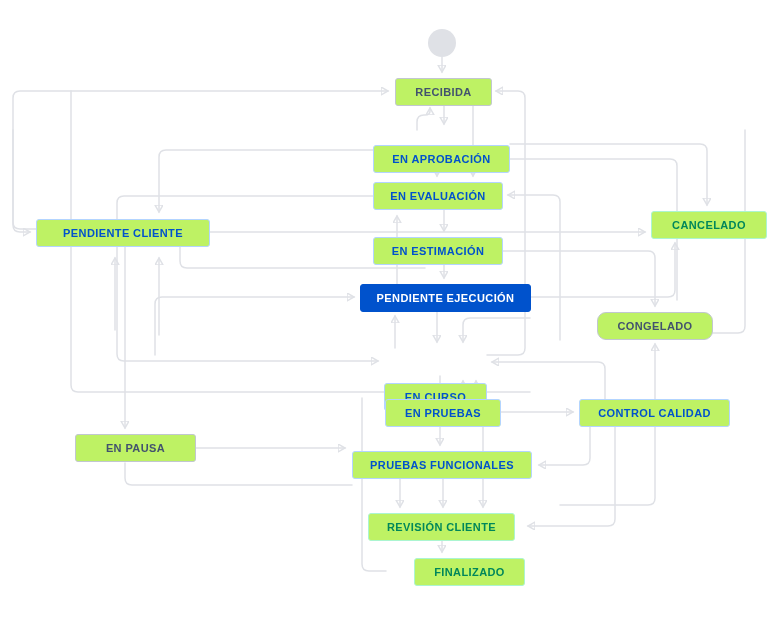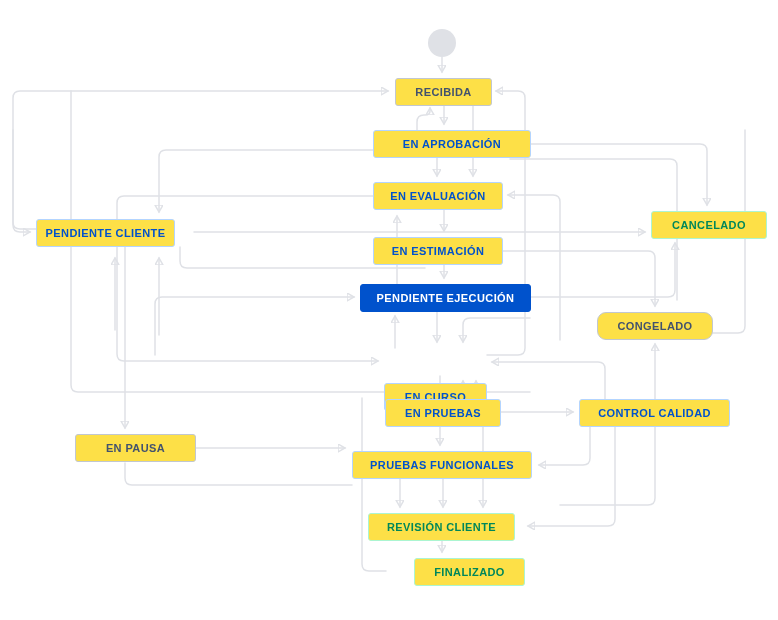--- a/index.html
+++ b/index.html
@@ -5,21 +5,21 @@
   html,body{margin:0;padding:0;}
   body{
     width:778px;height:620px;position:relative;background:#ffffff;
     font-family:"Liberation Sans", sans-serif;overflow:hidden;
   }
   #wires{position:absolute;left:0;top:0;z-index:1;}
   #wires path{fill:none;stroke:#dfe1e6;stroke-width:1.5;stroke-linecap:round;}
   .node{
     position:absolute;height:28px;z-index:2;box-sizing:border-box;
     display:flex;align-items:center;justify-content:center;
-    background:#fde047;border-radius:3px;border:1px solid #c1c7d0;
+    background:#bef264;border-radius:3px;border:1px solid #c1c7d0;
     font-size:11px;font-weight:700;letter-spacing:.4px;color:#42526e;
     white-space:nowrap;cursor:pointer;
   }
   .node.blue{border-color:#b3d4ff;color:#0052cc;}
   .node.green{border-color:#abf5d1;color:#00875a;text-align:center;}
   .node.current{background:#0052cc;border-color:#0052cc;color:#ffffff;}
   .start-circle{
     position:absolute;left:428px;top:29px;width:28px;height:28px;z-index:2;
     border-radius:50%;background:#dfe1e6;
   }
@@ -79,23 +79,23 @@
   <path d="M590,427 V458 Q590,465 583,465 H539" marker-end="url(#arr)"></path>
   <path d="M605,399 V369 Q605,362 598,362 H492" marker-end="url(#arr)"></path>
   <path d="M560,505 H648 Q655,505 655,498 V344" marker-end="url(#arr)"></path>
   <path d="M615,427 V519 Q615,526 608,526 H528" marker-end="url(#arr)"></path>
   <path d="M713,333 H738 Q745,333 745,326 V130"></path>
 </svg>
 
 <div class="start-circle"></div>
 
 <div class="node" style="left:395px;top:78px;width:97px;">RECIBIDA</div>
-<div class="node blue" style="left:373px;top:130px;width:158px;">EN APROBACIÓN</div>
+<div class="node blue" style="left:373px;top:145px;width:137px;">EN APROBACIÓN</div>
 <div class="node blue" style="left:373px;top:182px;width:130px;">EN EVALUACIÓN</div>
-<div class="node blue" style="left:36px;top:219px;width:139px;">PENDIENTE CLIENTE</div>
+<div class="node blue" style="left:36px;top:219px;width:174px;">PENDIENTE CLIENTE</div>
 <div class="node blue" style="left:373px;top:237px;width:130px;">EN ESTIMACIÓN</div>
 <div class="node green" style="left:651px;top:211px;width:116px;">CANCELADO</div>
 <div class="node current" style="left:360px;top:284px;width:171px;">PENDIENTE EJECUCIÓN</div>
 <div class="node" style="left:597px;top:312px;width:116px;border-radius:9px;">CONGELADO</div>
 <div class="node blue" style="left:384px;top:348px;width:103px;margin-top:35px;">EN CURSO</div>
 <div class="node blue" style="left:385px;top:399px;width:116px;">EN PRUEBAS</div>
 <div class="node blue" style="left:579px;top:399px;width:151px;">CONTROL CALIDAD</div>
 <div class="node" style="left:75px;top:434px;width:121px;">EN PAUSA</div>
 <div class="node blue" style="left:352px;top:451px;width:180px;">PRUEBAS FUNCIONALES</div>
 <div class="node green" style="left:368px;top:513px;width:147px;">REVISIÓN CLIENTE</div>

